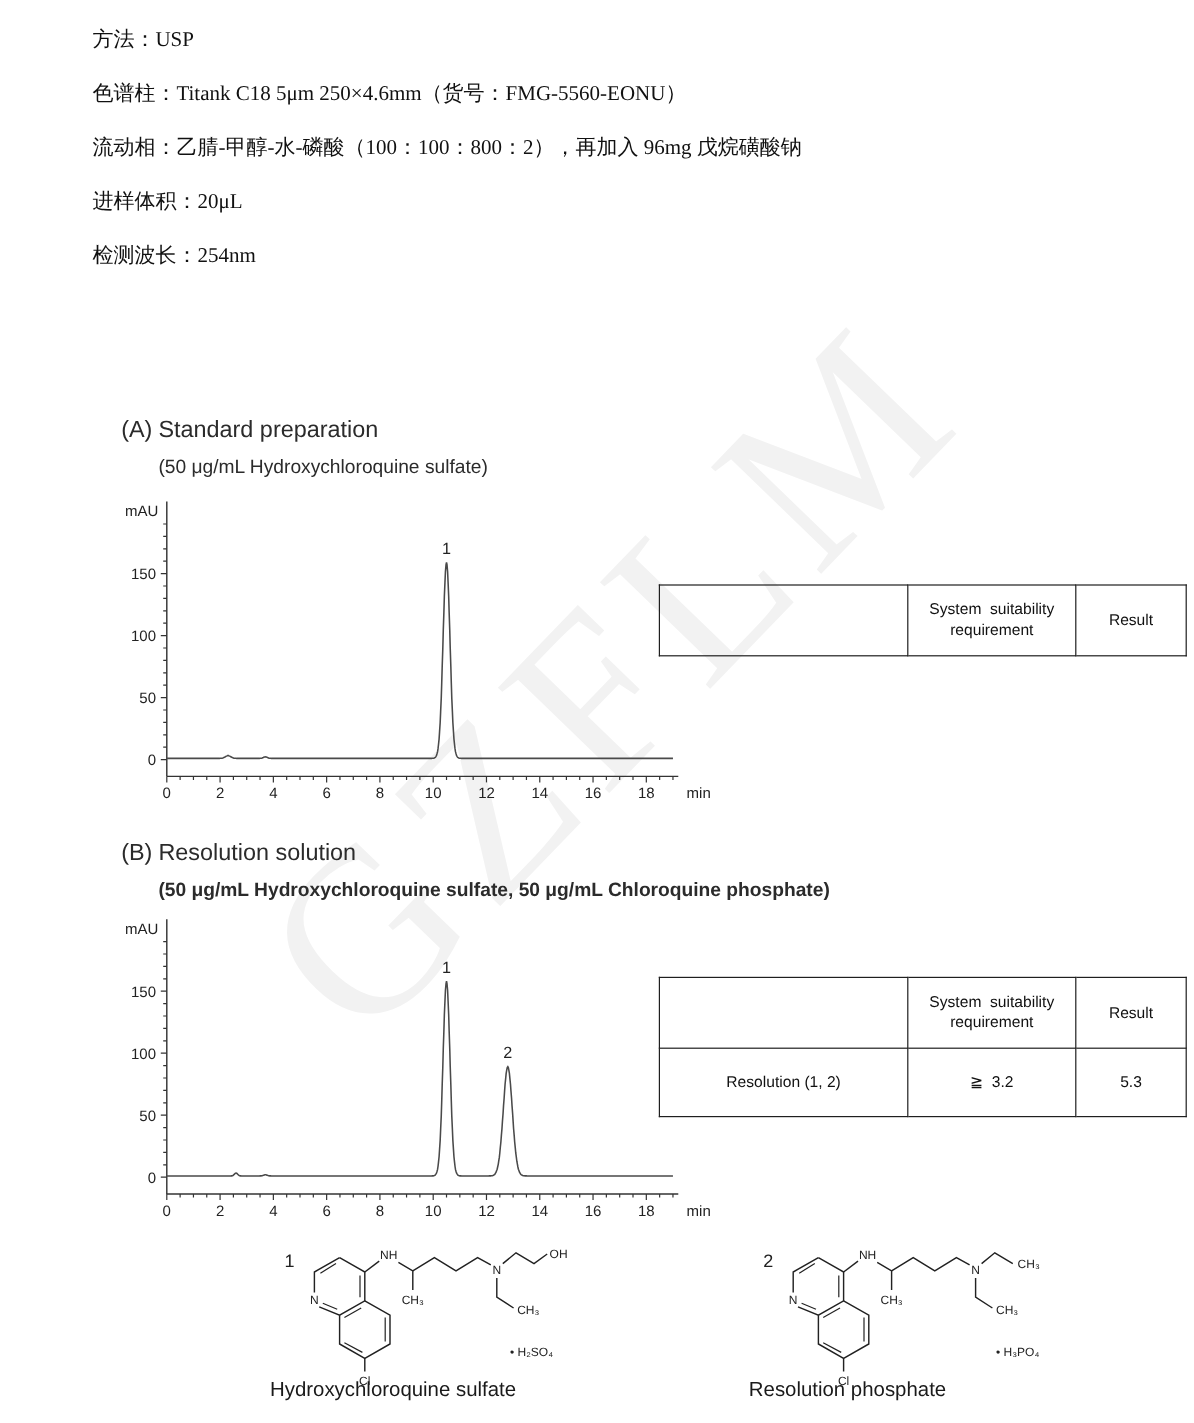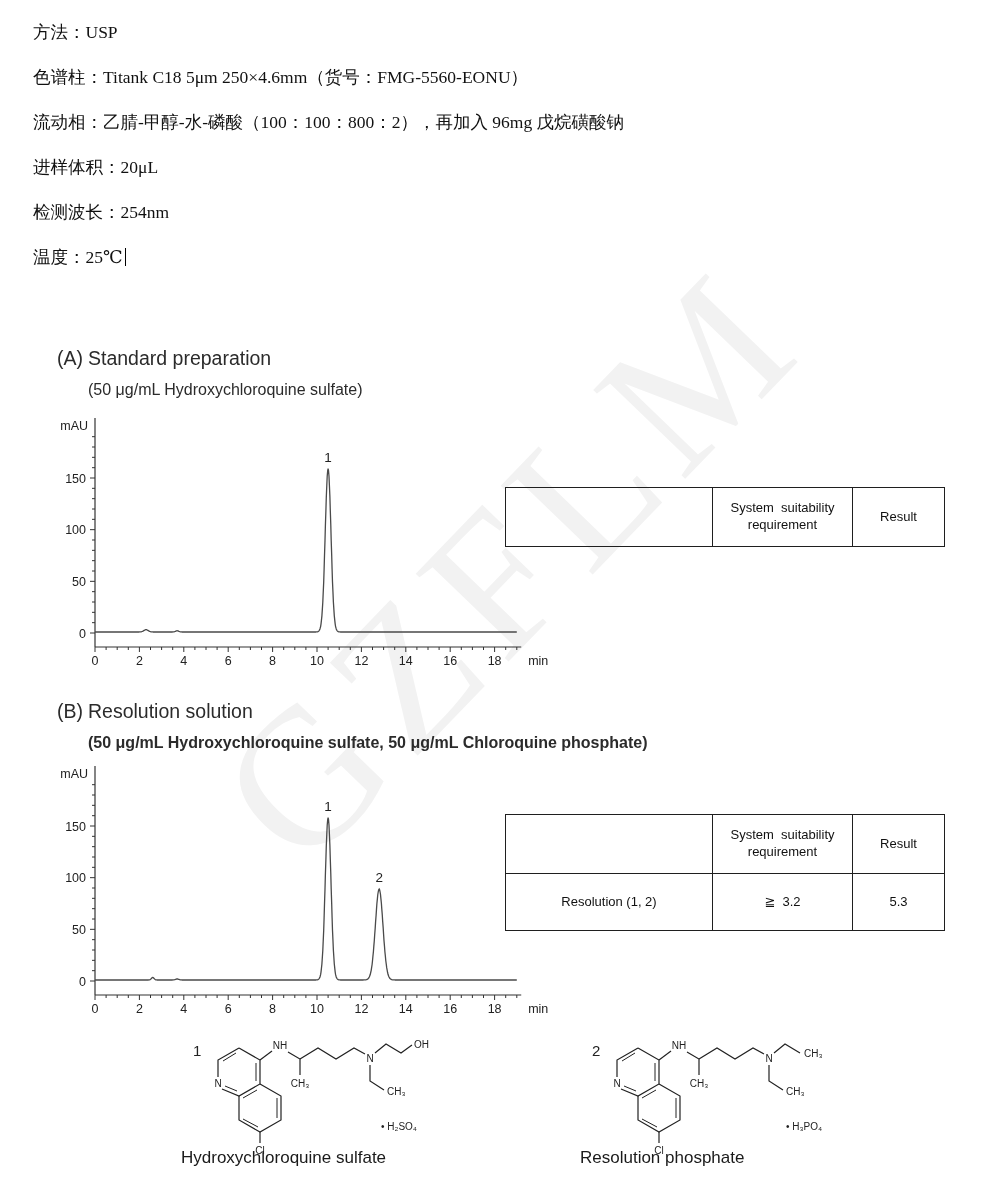--- a/index.html
+++ b/index.html
@@ -1,21 +1,21 @@
 <!DOCTYPE html>
 <html><head>
 <meta charset="utf-8">
 <style>
   html,body{margin:0;padding:0;background:#fff;}
   .page{position:relative;width:995px;height:1186px;background:#fff;overflow:hidden;
         font-family:"Liberation Sans",sans-serif;color:#1a1a1a;}
   .watermark{position:absolute;left:510px;top:565px;transform:translate(-50%,-50%) rotate(-46deg);
         font-family:"Liberation Serif","DejaVu Serif",serif;font-size:195px;letter-spacing:14px;
         color:#f2f2f2;white-space:nowrap;z-index:0;user-select:none;}
-  .layer{position:absolute;inset:0;z-index:1;}
+  .layer{position:absolute;inset:0;z-index:1;margin-left:44px;}
   .method-block{position:absolute;left:33px;top:10px;
         font-family:"Liberation Serif","DejaVu Serif",serif;font-size:17.5px;color:#111;}
   .m-line{height:45px;line-height:45px;white-space:pre;}
   .caret{display:inline-block;width:0;height:18px;border-left:1px solid #000;
         vertical-align:-3px;margin-left:2px;}
   .sec-heading{position:absolute;left:57px;font-size:19.5px;color:#2b2b2b;white-space:pre;}
   .sec-heading .sec-label{margin-right:5px;}
   .sec-subtitle{position:absolute;left:88px;font-size:16px;color:#2b2b2b;white-space:pre;}
   .chrom{position:absolute;left:0;}
   svg text{font-family:"Liberation Sans",sans-serif;fill:#222;}
@@ -38,21 +38,20 @@
   <div class="watermark">GZFLM</div>
 
   <div class="layer">
 
     <div class="method-block">
       <div class="m-line"><span>方法：USP</span></div>
       <div class="m-line"><span>色谱柱：Titank C18 5μm 250×4.6mm（货号：FMG-5560-EONU）</span></div>
       <div class="m-line"><span>流动相：乙腈-甲醇-水-磷酸（100：100：800：2），再加入 96mg 戊烷磺酸钠</span></div>
       <div class="m-line"><span>进样体积：20μL</span></div>
       <div class="m-line"><span>检测波长：254nm</span></div>
-      <div class="m-line"><span>温度：25℃</span><span class="caret"></span></div>
     </div>
 
     <div class="sec-heading" style="top:347px;"><span class="sec-label">(A)</span><span>Standard preparation</span></div>
     <div class="sec-subtitle" style="top:381px;">(50 μg/mL Hydroxychloroquine sulfate)</div>
 
     <svg class="chrom" style="top:412px;" width="560" height="268" viewBox="0 0 560 268">
         <line x1="95" y1="6" x2="95" y2="235" stroke="#333" stroke-width="1.2"></line>
         <line x1="95" y1="235" x2="521.24" y2="235" stroke="#333" stroke-width="1.2"></line>
         <line x1="90" y1="221" x2="95" y2="221" stroke="#333" stroke-width="1"></line>
         <line x1="92" y1="210.667" x2="95" y2="210.667" stroke="#333" stroke-width="1"></line>

